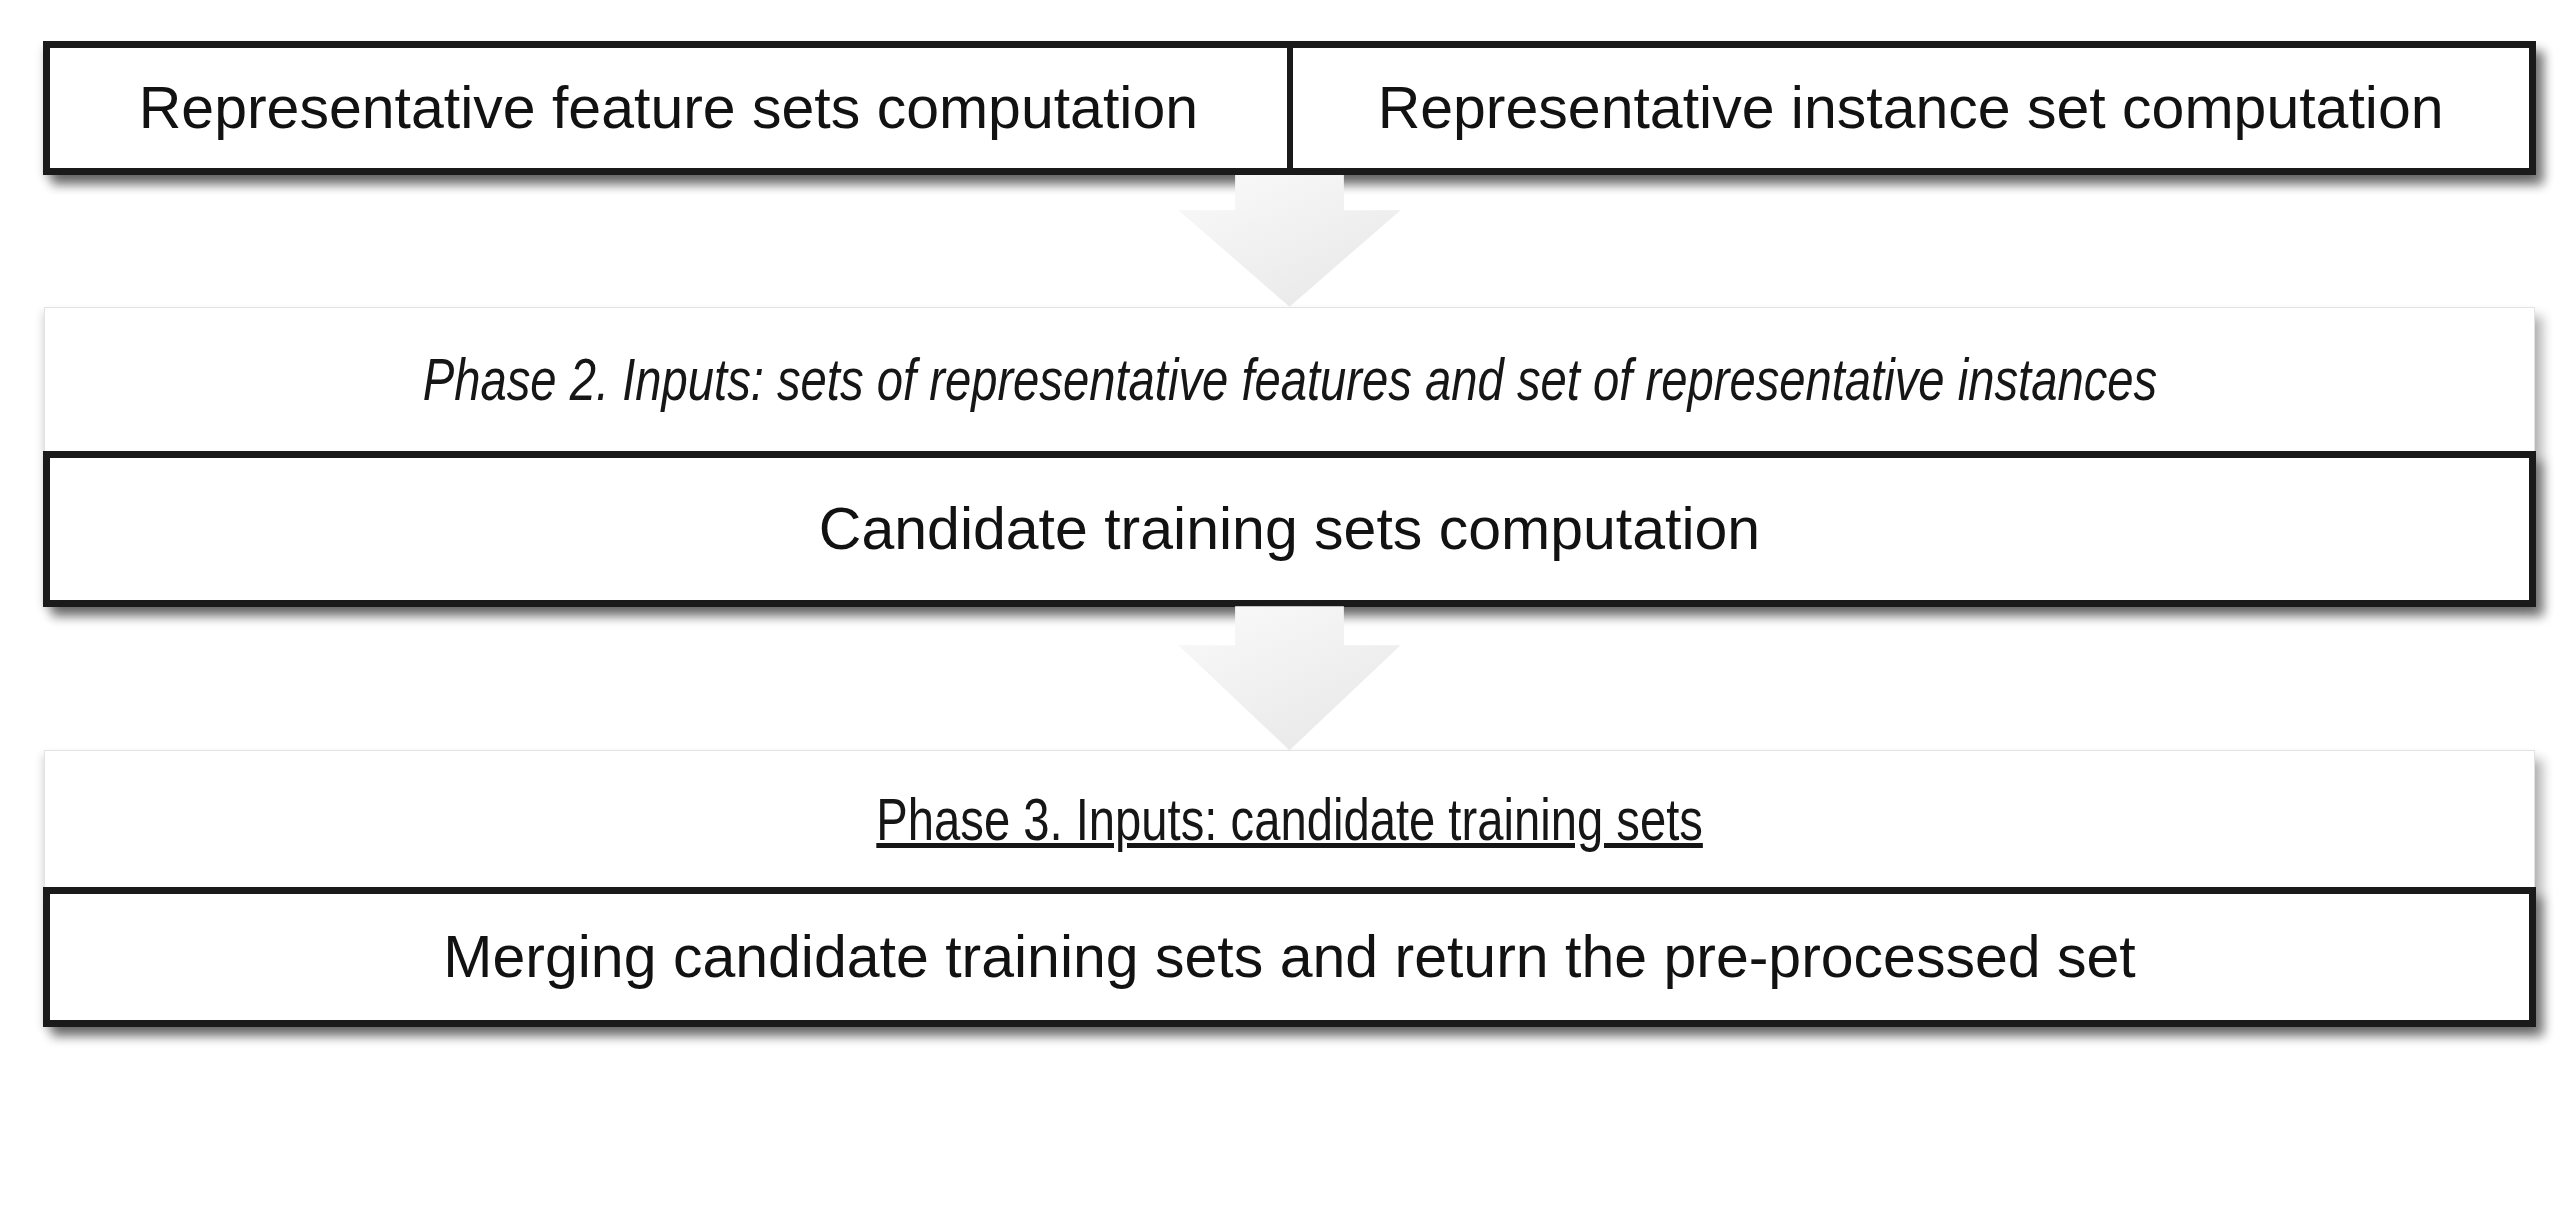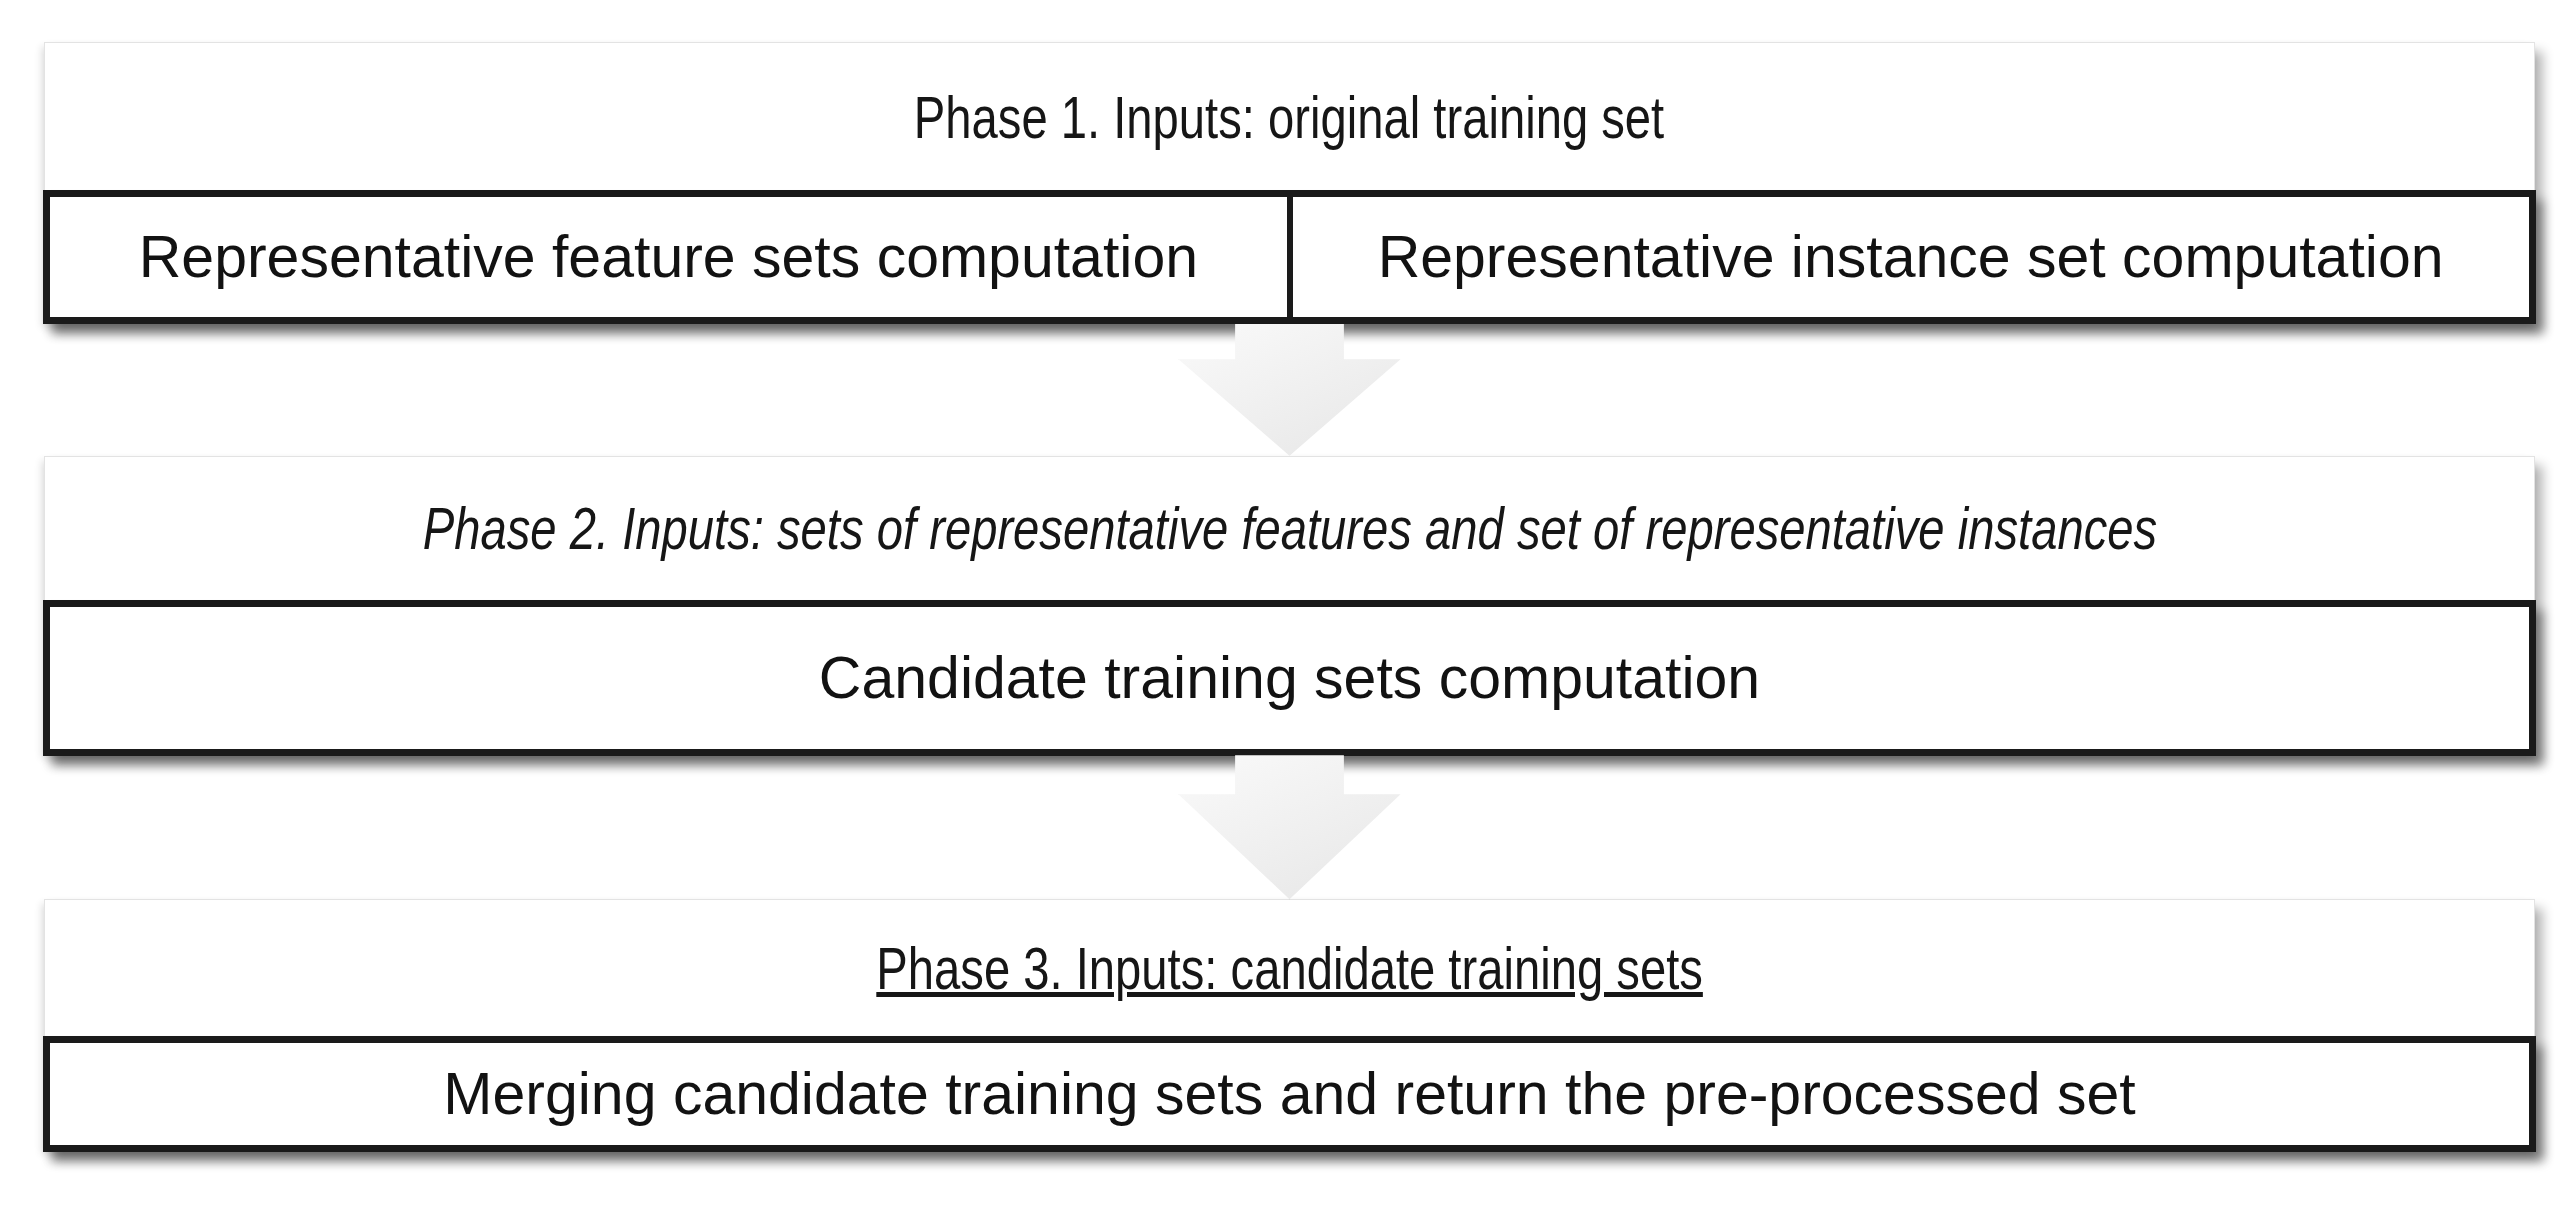--- a/index.html
+++ b/index.html
@@ -64,21 +64,21 @@
     white-space: nowrap;
     overflow: hidden;
   }
   .cell + .cell { border-left: 6.8px solid #1a1a1a; }
 
   .p1 .phase-title { height: 149px; }
   .p1 .phase-body  { height: 134px; }
   .p2 .phase-title { height: 145px; font-style: italic; }
   .p2 .phase-body  { height: 156px; text-align: center; }
   .p3 .phase-title { height: 137px; text-decoration: underline; }
-  .p3 .phase-body  { height: 116px; }
+  .p3 .phase-body  { height: 140px; }
 
   .arrow-row {
     display: flex;
     justify-content: center;
     align-items: flex-start;
     position: relative;
     z-index: 0;
   }
   .arrow-row.g1 { height: 132px; }
   .arrow-row.g2 { height: 144px; }
@@ -90,23 +90,20 @@
     filter: drop-shadow(2.5px 3.4px 4.2px rgba(0,0,0,0.38)) drop-shadow(-2.5px 1.7px 3.4px rgba(0,0,0,0.18));
   }
 </style>
 </head>
 <body>
 
 <div class="canvas">
   <div class="diagram">
 
     <section class="phase p1">
-      <div class="phase-title">
-        <span class="title-text">Phase 1. Inputs: original training set</span>
-      </div>
       <div class="phase-body">
         <div class="cell">
           <span>Representative feature sets computation</span>
         </div>
         <div class="cell">
           <span>Representative instance set computation</span>
         </div>
       </div>
     </section>
 

